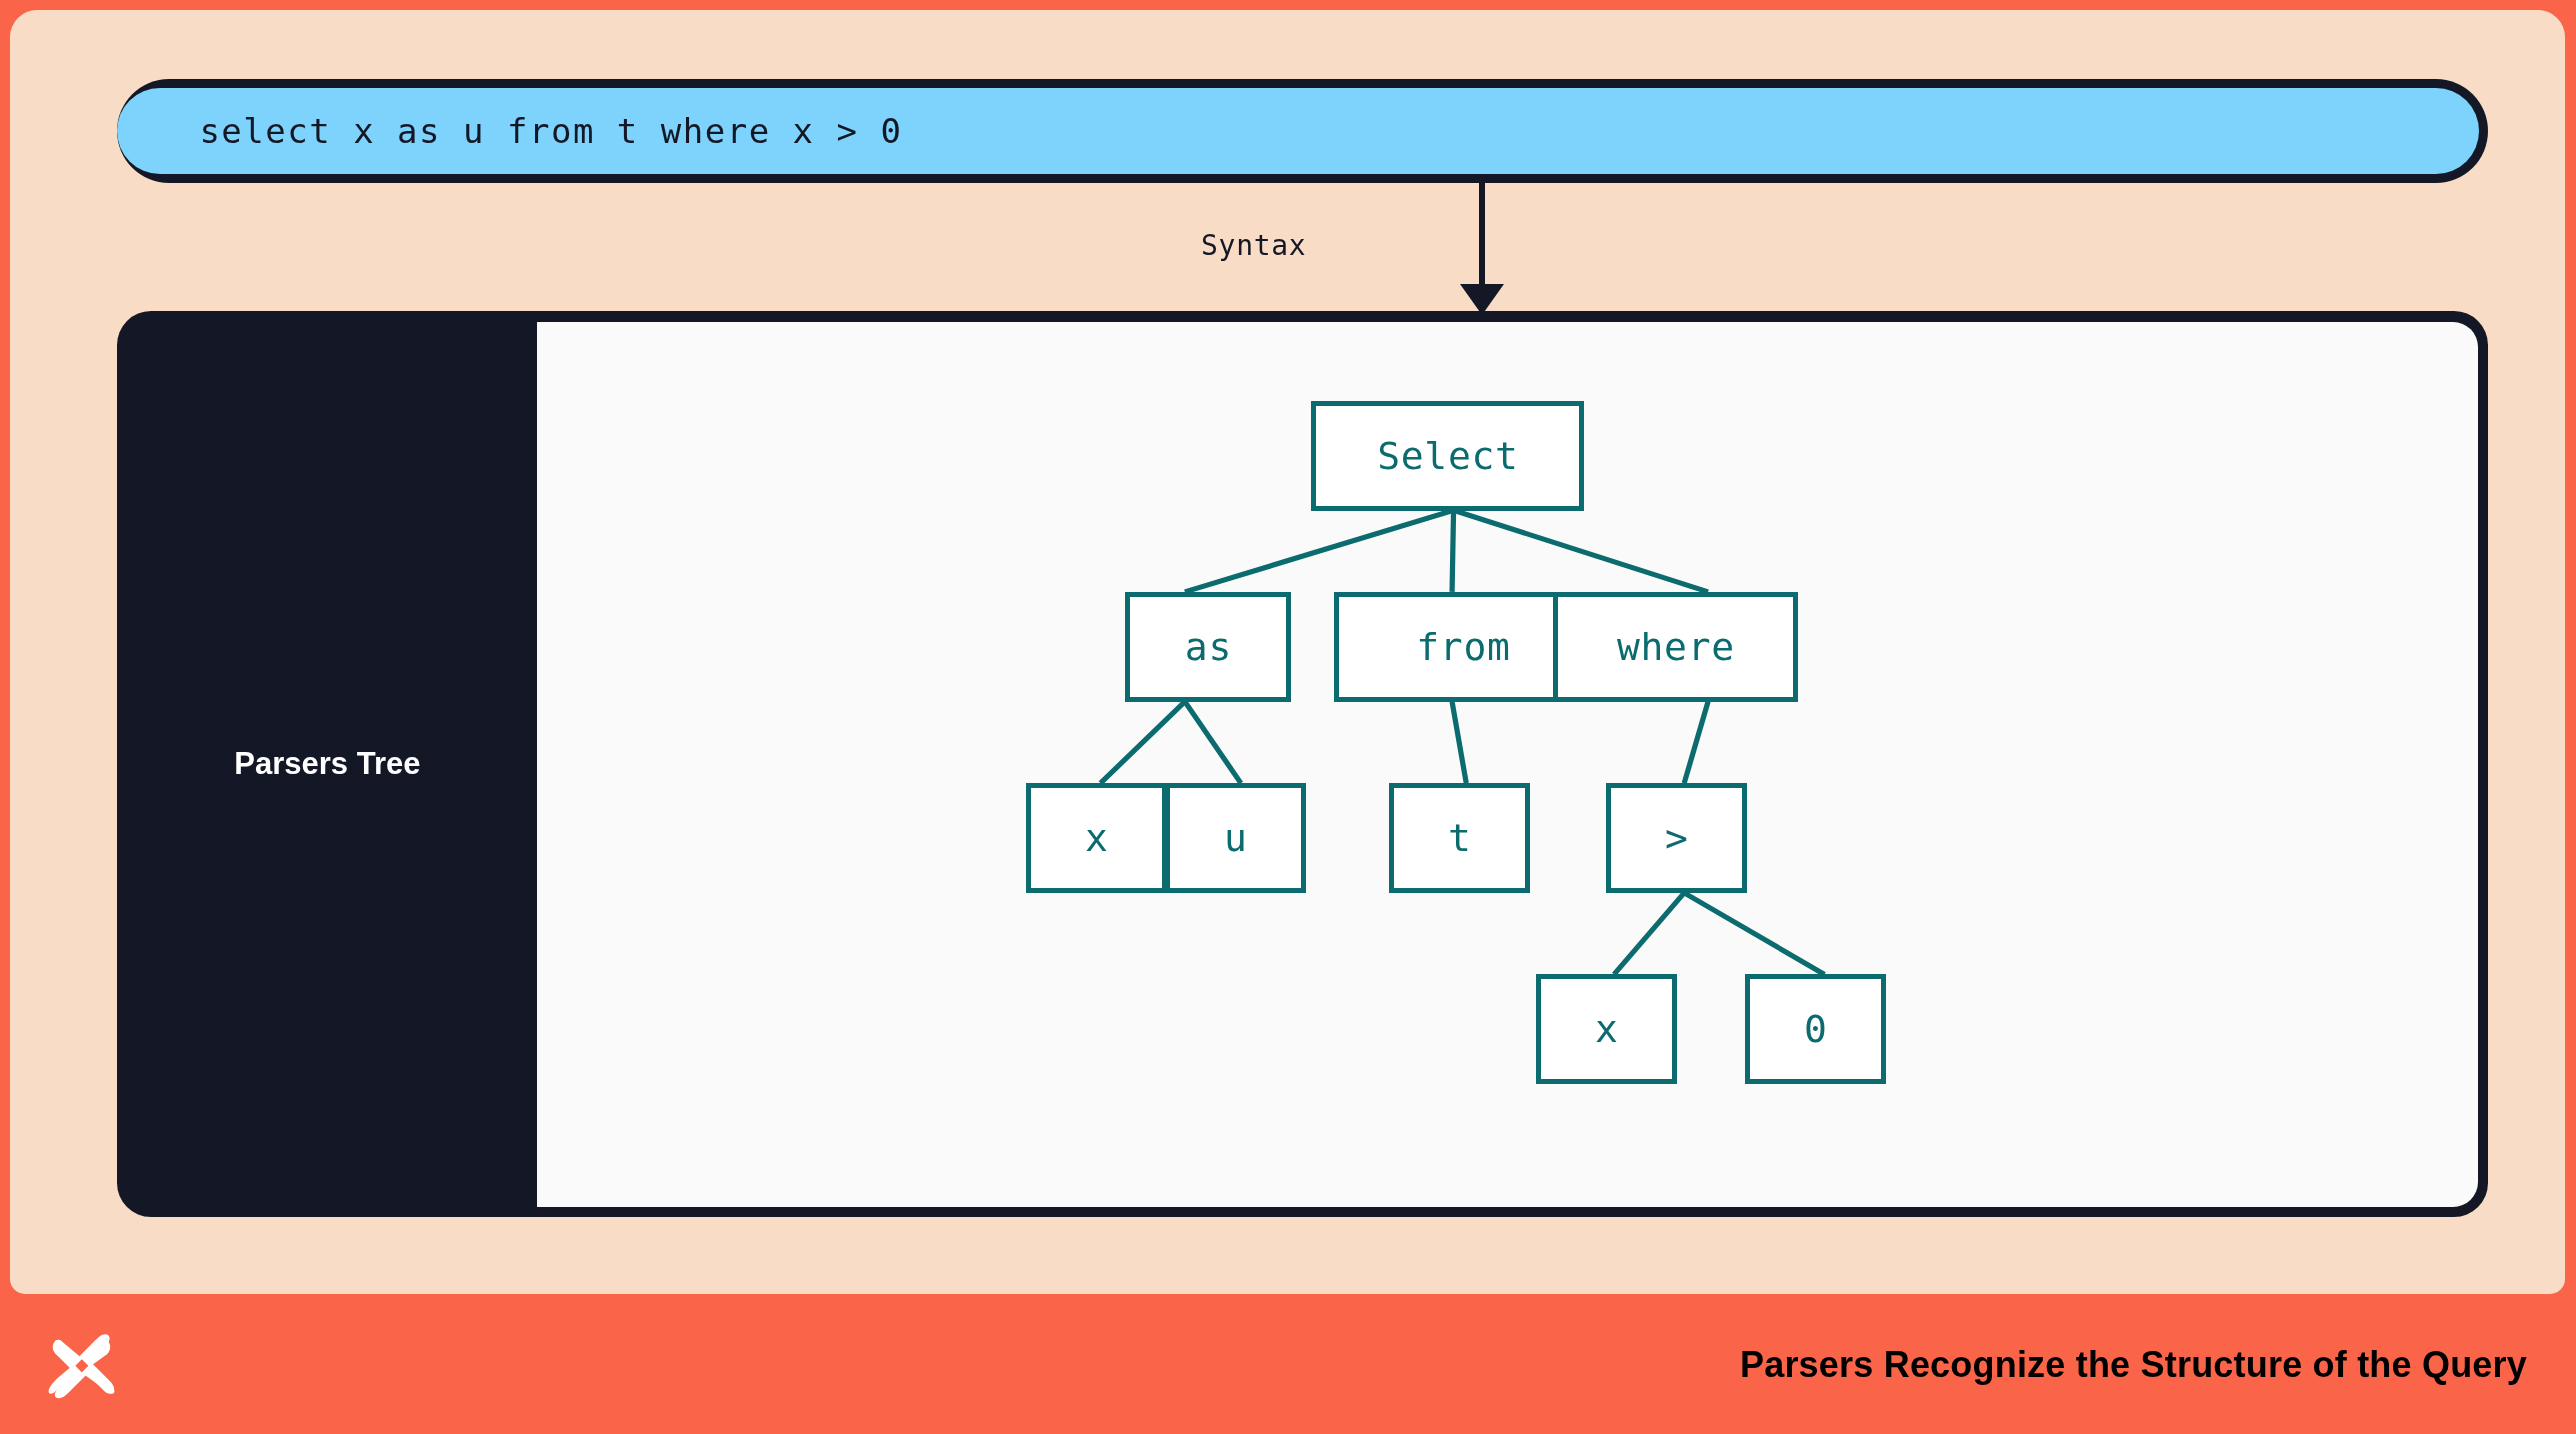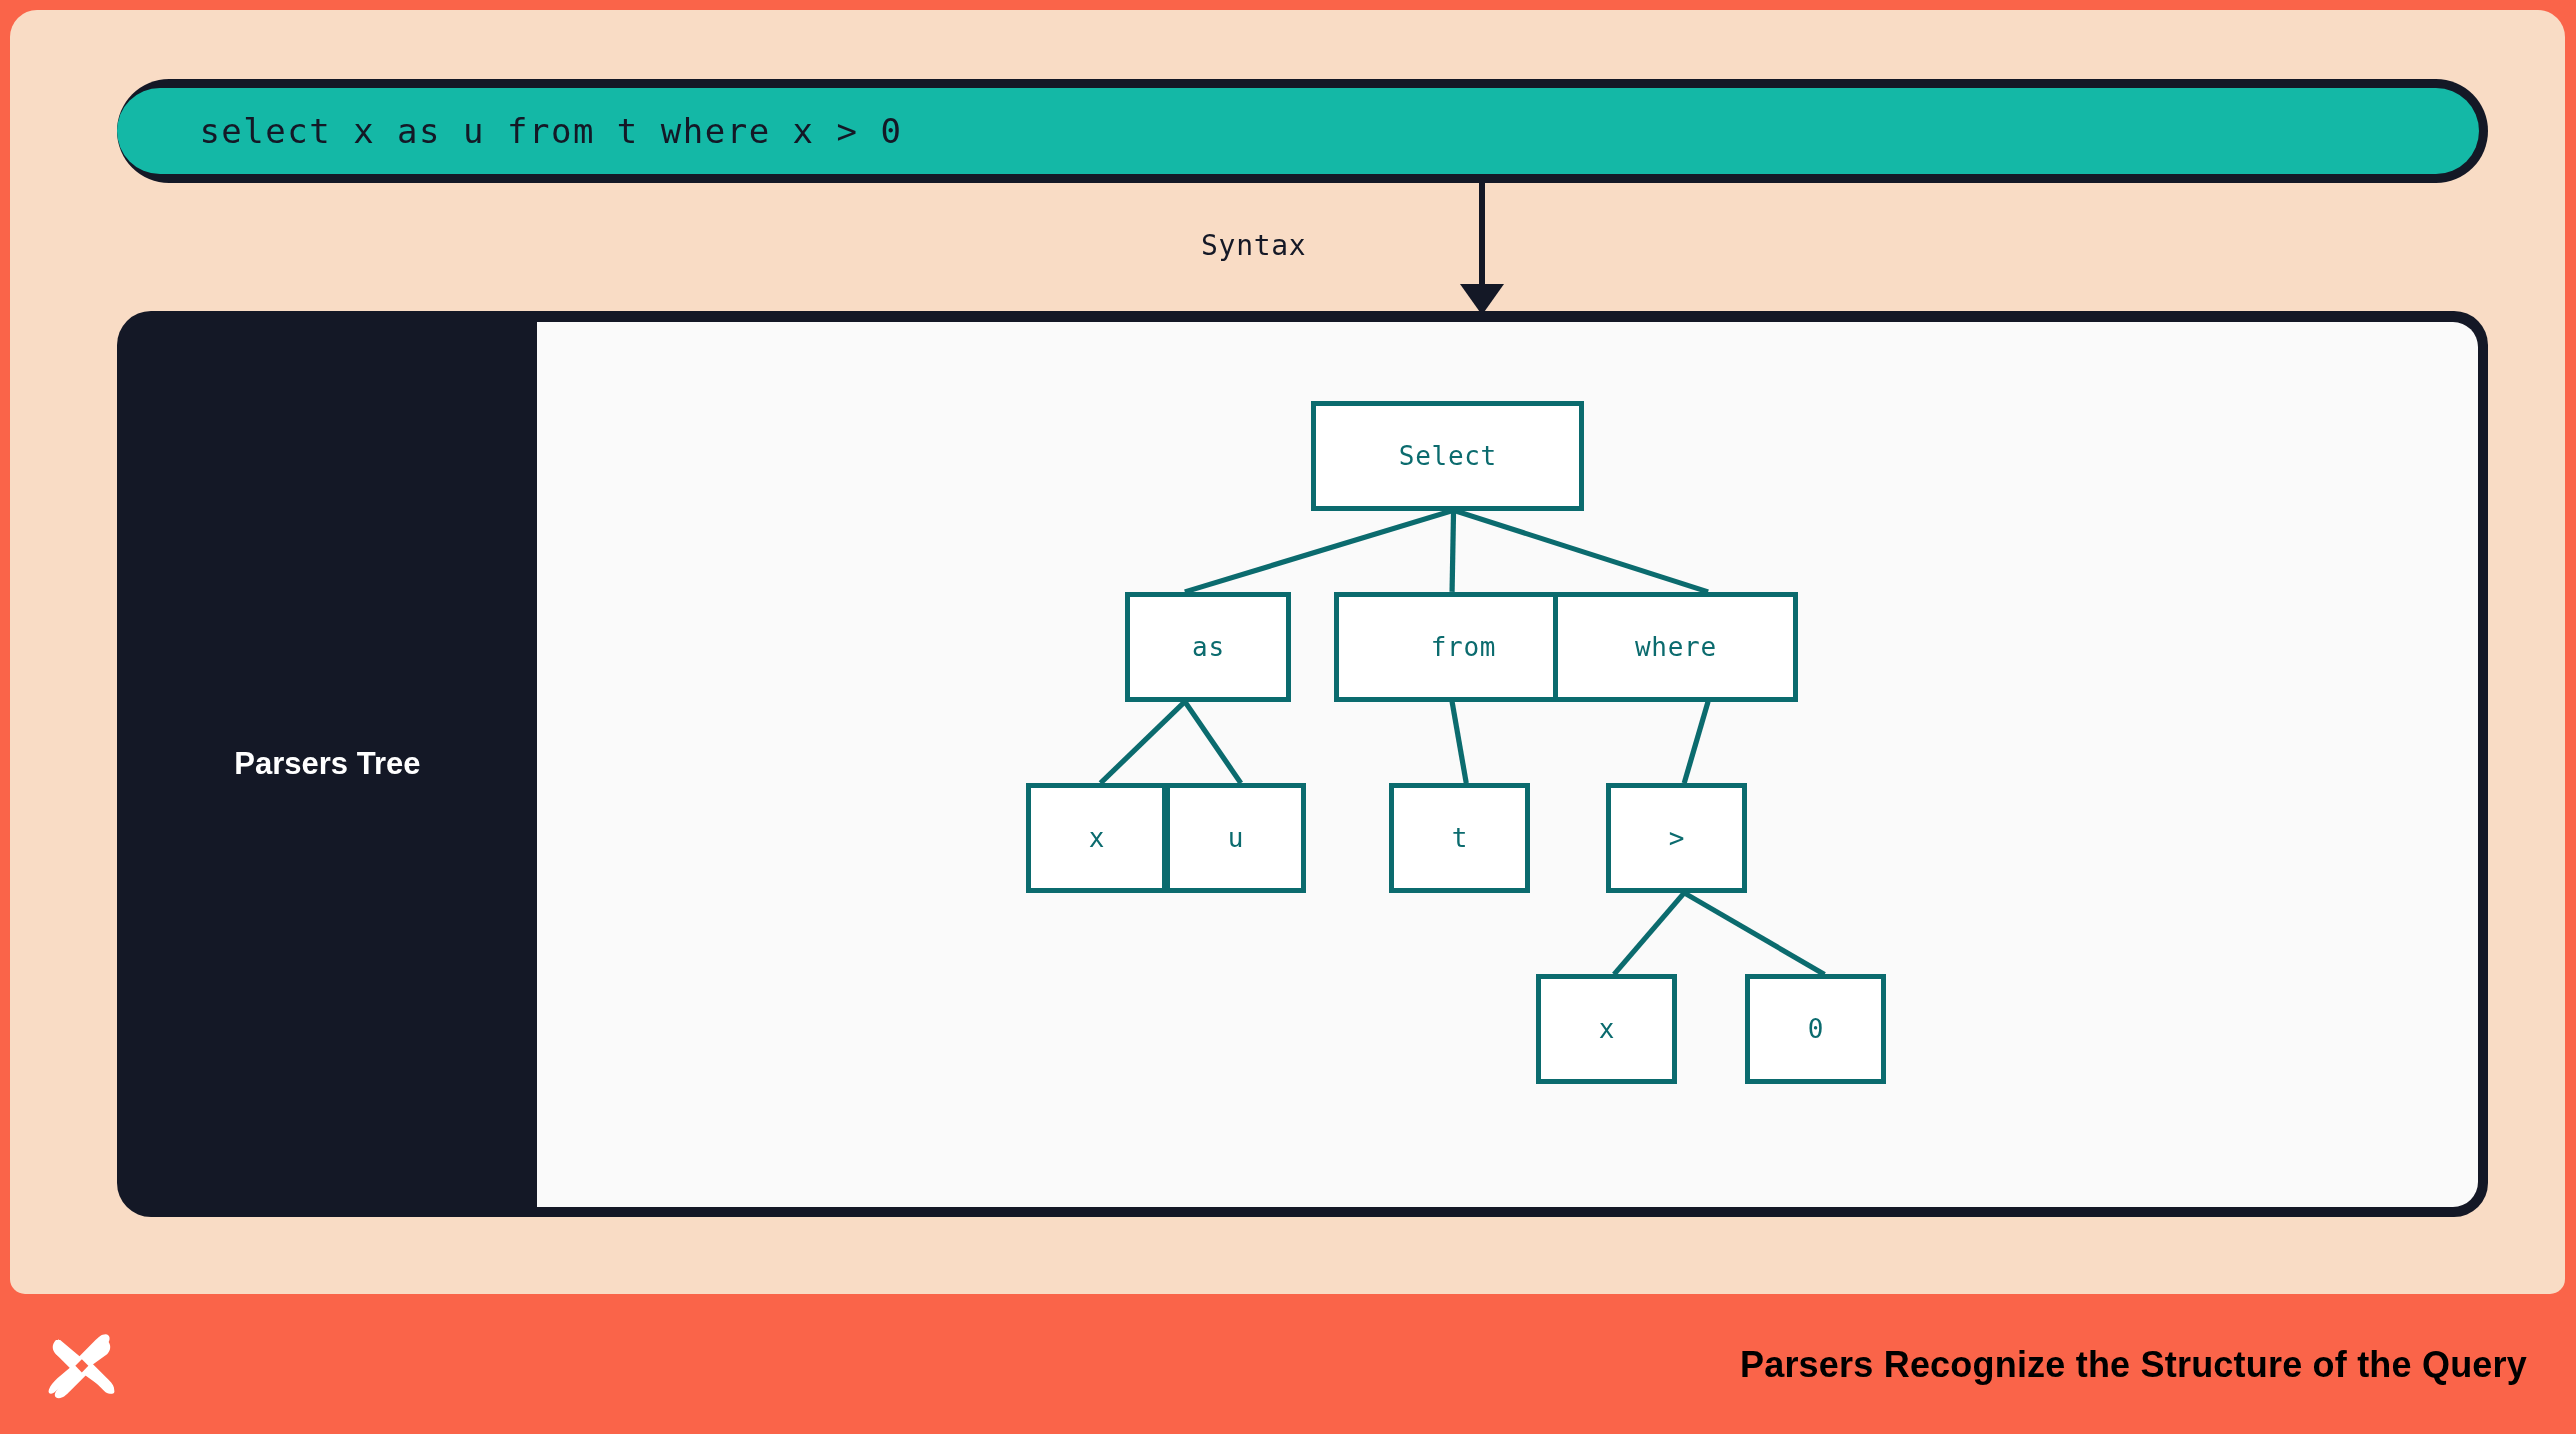--- a/index.html
+++ b/index.html
@@ -49,21 +49,21 @@
     align-items: center;
     justify-content: center;
     color: #ffffff;
     font-size: 31px;
     font-weight: bold;
     letter-spacing: 0.4px;
   }
   .sql-input {
     flex: 1;
     margin: 9px 9px 9px 0;
-    background: #14b8a6;
+    background: #7dd3fc;
     border-radius: 43px 43px 43px 43px;
     display: flex;
     align-items: center;
     padding-left: 82px;
     box-sizing: border-box;
   }
   .sql-text {
     font-family: "DejaVu Sans Mono", monospace;
     font-size: 34px;
     color: #141826;
@@ -143,21 +143,21 @@
   
   .node {
     position: absolute;
     box-sizing: border-box;
     background: #ffffff;
     border: 5.2px solid #0B6B6E;
     display: flex;
     align-items: center;
     justify-content: center;
     font-family: "DejaVu Sans Mono", monospace;
-    font-size: 26px;
+    font-size: 38px;
     color: #0B6B6E;
     letter-spacing: 0.7px;
     z-index: 2;
   }
 
   .edges {
     position: absolute;
     left: 0;
     top: 0;
     width: 100%;

